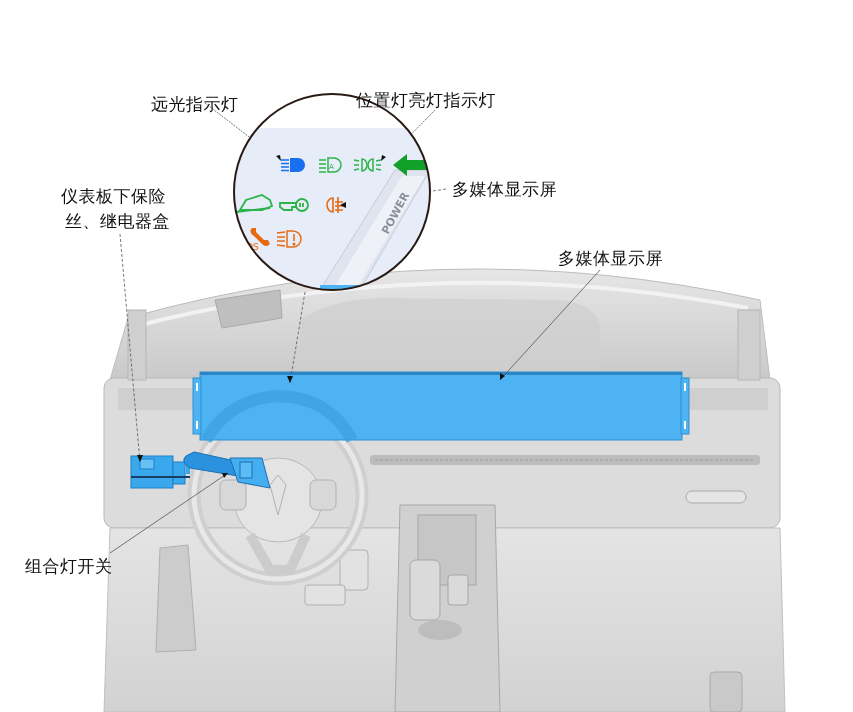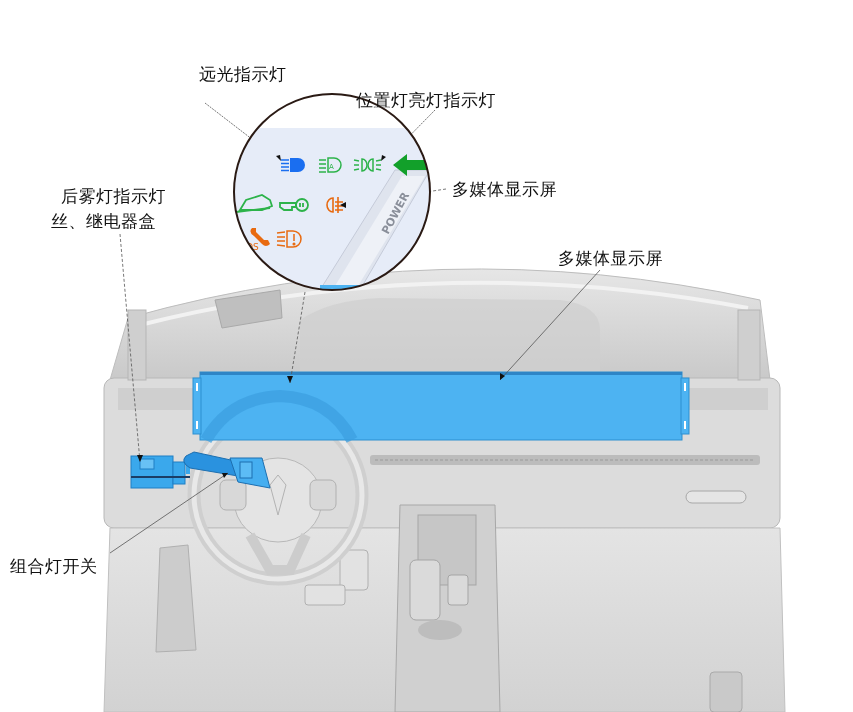--- a/index.html
+++ b/index.html
@@ -195,19 +195,19 @@
     <circle cx="332" cy="192" r="98" fill="none" stroke="#2a1a14" stroke-width="2"></circle>
 
     <g fill="#111">
       <polygon points="281,161 276,156 280,155"></polygon>
       <polygon points="381,161 382,155 386,157"></polygon>
       <polygon points="340,205 346,202 346,208"></polygon>
     </g>
   </g>
 </svg>
 
-<div class="label" style="left:151px;top:63px;margin-left:48px;">远光指示灯</div>
+<div class="label" style="left:151px;top:93px;">远光指示灯</div>
 <div class="label" style="left:356px;top:89px;">位置灯亮灯指示灯</div>
 <div class="label" style="left:452px;top:178px;">多媒体显示屏</div>
-<div class="label" style="left:61px;top:185px;">后雾灯指示灯</div>
-<div class="label" style="left:51px;top:210px;">丝、继电器盒</div>
+<div class="label" style="left:61px;top:185px;">仪表板下保险</div>
+<div class="label" style="left:65px;top:210px;">丝、继电器盒</div>
 <div class="label" style="left:558px;top:247px;text-align:right;">多媒体显示屏</div>
-<div class="label" style="left:10px;top:555px;">组合灯开关</div>
+<div class="label" style="left:25px;top:555px;">组合灯开关</div>
 
 </body></html>

